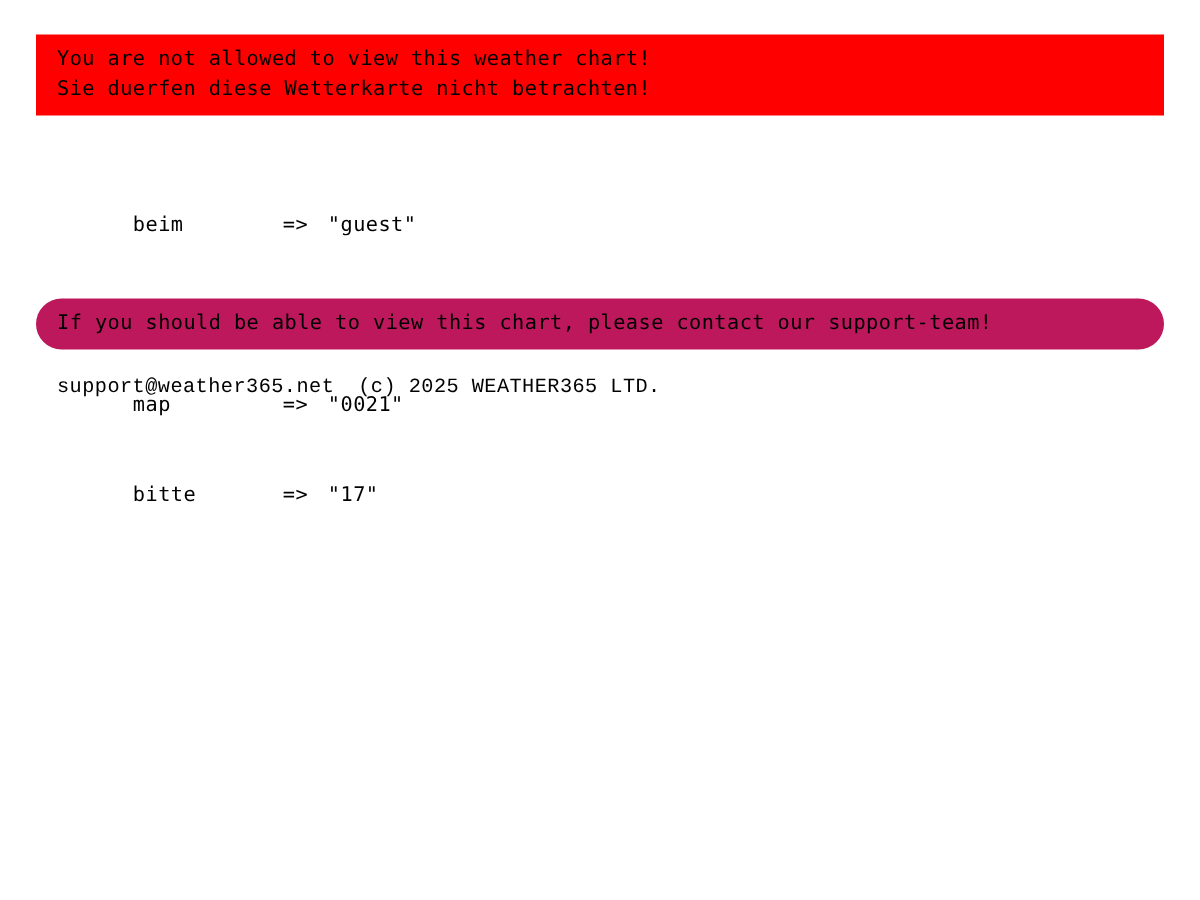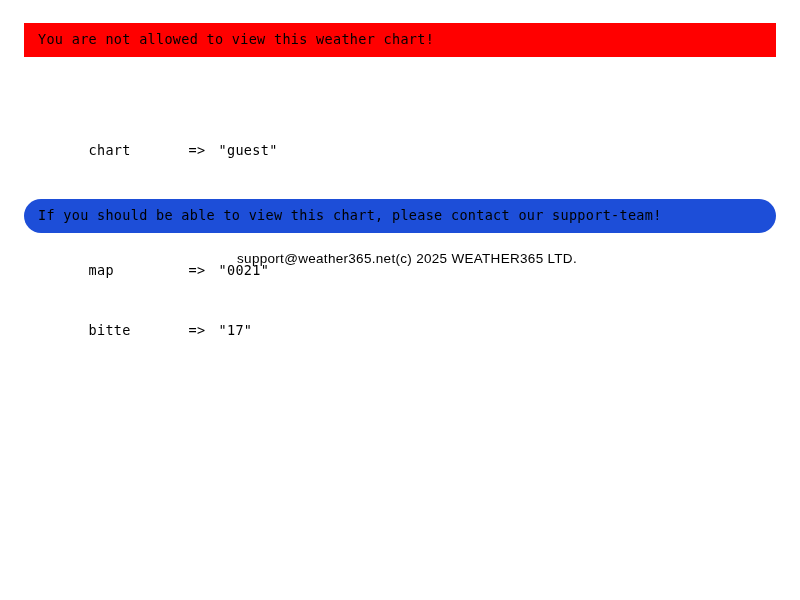--- a/index.html
+++ b/index.html
@@ -27,21 +27,21 @@
     box-sizing: border-box;
     padding: 6px 14px 8px 14px;
   }
   .banner-error {
     top: 23px;
     background: #ff0000;
     padding-left: 14px;
   }
   .banner-ok {
     top: 199px;
-    background: #1d4ed8;
+    background: #be185d;
     border-radius: 17px;
   }
   .banner-line {
     font-family: "DejaVu Sans Mono", monospace;
     font-size: 13.5px;
     line-height: 20px;
     white-space: pre;
     letter-spacing: 0.3px;
   }
   .params {
@@ -69,43 +69,45 @@
   }
   .p-val {
     display: inline-block;
   }
   .footer {
     position: absolute;
     left: 38px;
     top: 250px;
     width: 738px;
     display: flex;
-    justify-content: center;
-    font-family: Liberation Sans, sans-serif;
+    justify-content: flex-start;
+    font-family: Liberation Mono, monospace;
     font-size: 13.5px;
     line-height: 18px;
     letter-spacing: 0.3px;
     white-space: pre;
   }
   .footer-right {
     text-align: right;
+    margin-left: 16px;
   }
 </style>
 </head>
 <body>
 
 <div class="page">
 
   <div class="banner banner-error">
     <div class="banner-line">You are not allowed to view this weather chart!</div>
+    <div class="banner-line">Sie duerfen diese Wetterkarte nicht betrachten!</div>
   </div>
 
   <div class="params">
     <div class="param-row">
-      <span class="p-key">chart</span><span class="p-arrow">=&gt;</span><span class="p-val">"guest"</span>
+      <span class="p-key">beim</span><span class="p-arrow">=&gt;</span><span class="p-val">"guest"</span>
     </div>
     <div class="param-row">
       <span class="p-key">component</span><span class="p-arrow">=&gt;</span><span class="p-val">"Weather Maps"</span>
     </div>
     <div class="param-row">
       <span class="p-key">map</span><span class="p-arrow">=&gt;</span><span class="p-val">"0021"</span>
     </div>
     <div class="param-row">
       <span class="p-key">bitte</span><span class="p-arrow">=&gt;</span><span class="p-val">"17"</span>
     </div>

